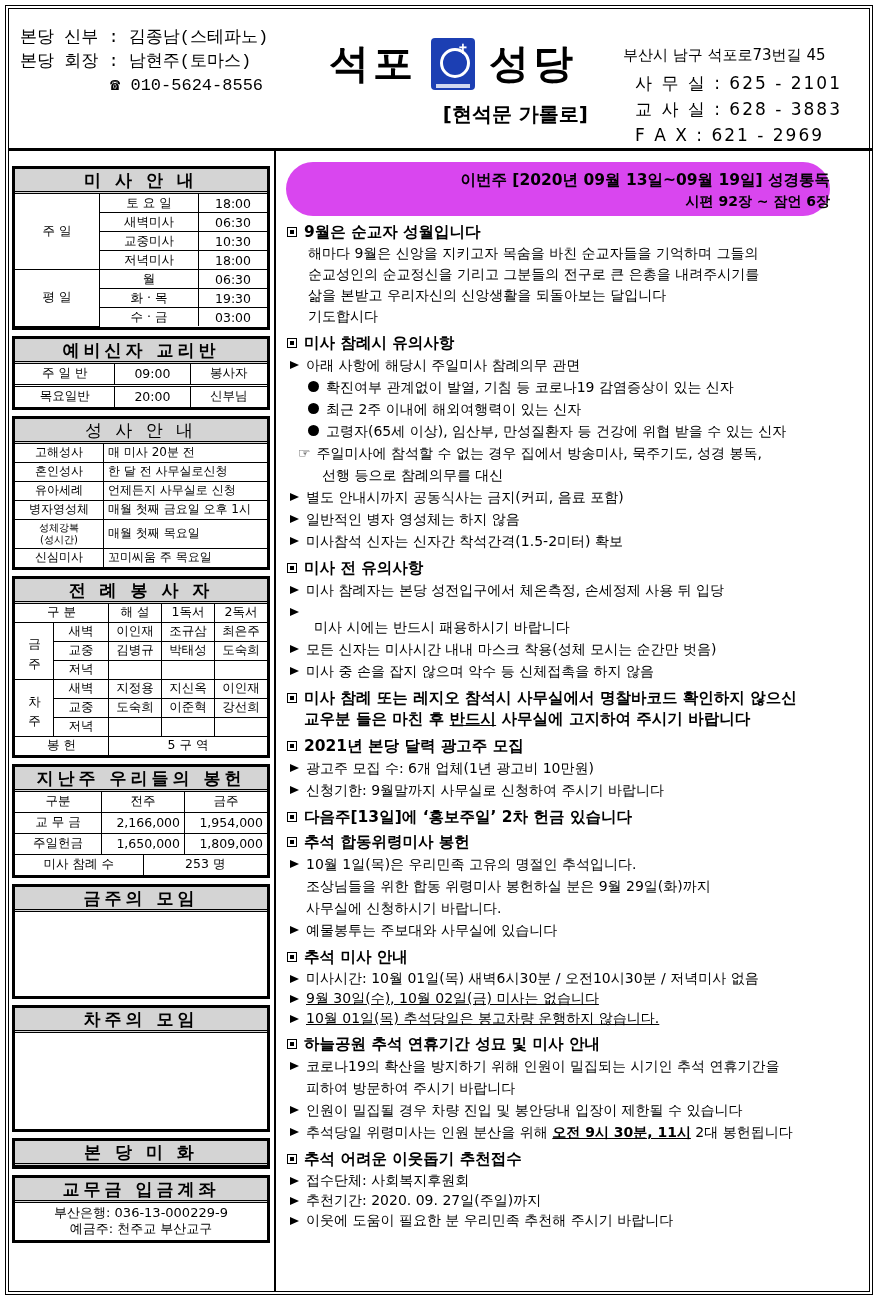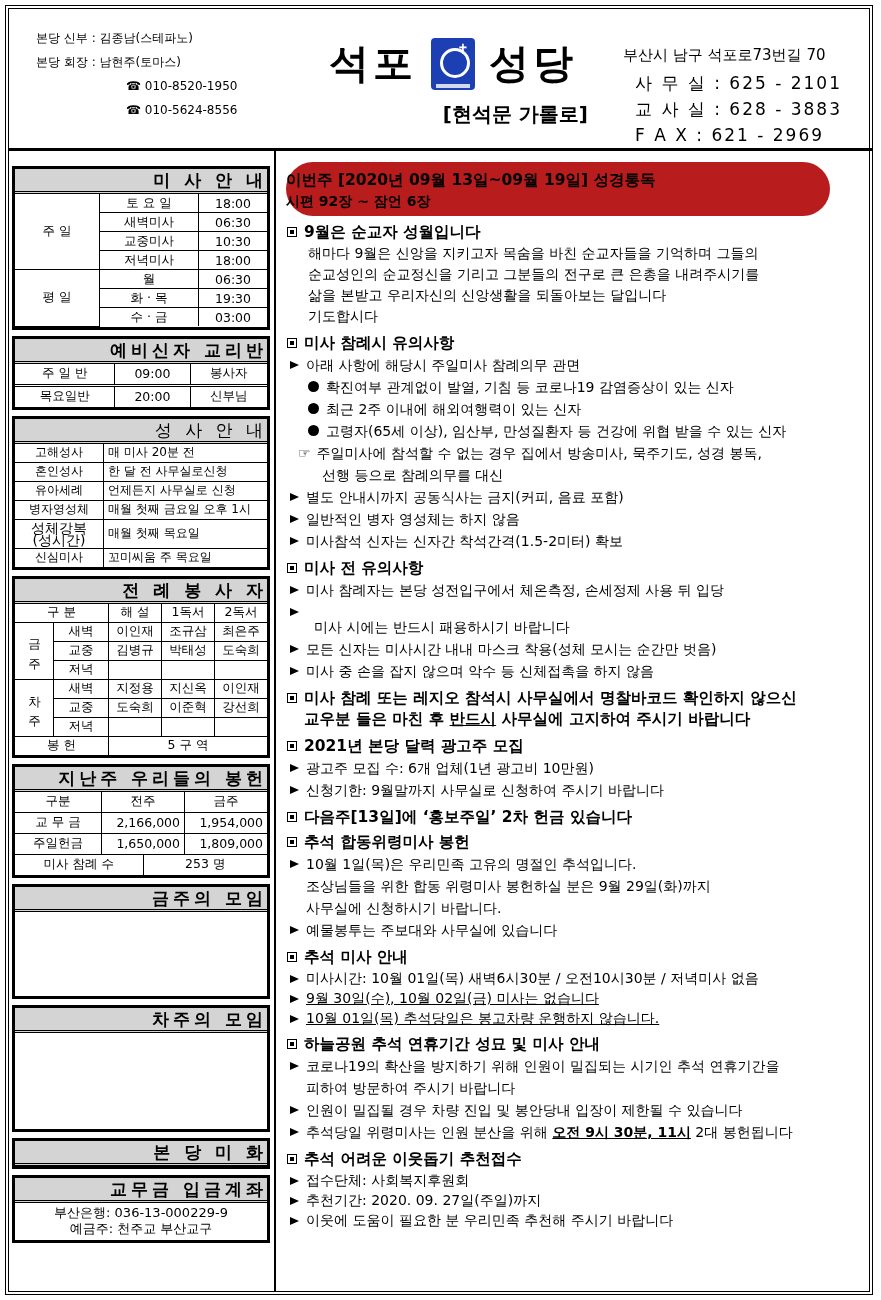--- a/index.html
+++ b/index.html
@@ -1,52 +1,52 @@
 <!DOCTYPE html>
 <html><head>
 <meta charset="utf-8">
 <style>
   html, body { margin:0; padding:0; background:#fff; }
   body { width:881px; height:1300px; position:relative; font-family:"DejaVu Sans","Liberation Sans",sans-serif; color:#000; overflow:hidden; }
   .frame { position:absolute; left:5px; top:5px; width:868px; height:1290px; border:3px double #000; border-width:4px; border-style:double; box-sizing:border-box; }
   .header { position:absolute; left:8px; top:8px; width:865px; height:140px; border-bottom:3px solid #000; }
-  .hdr-left { position:absolute; left:28px; top:18px; font-size:12px; line-height:24px; }
+  .hdr-left { position:absolute; left:12px; top:18px; font-size:17px; line-height:24px;font-family:Liberation Mono, monospace; }
   .hdr-left .row { white-space:nowrap; }
   .hdr-left .phone { padding-left:90px; }
   .hdr-center { position:absolute; left:310px; top:28px; width:270px; text-align:right; }
   .title-row { display:flex; align-items:center; justify-content:center; gap:14px; }
   .title-word { font-size:40px; font-weight:bold; letter-spacing:4px; font-family:"DejaVu Sans",sans-serif; }
   .logo { width:44px; height:52px; background:#1c3fb3; border-radius:4px; position:relative; }
   .logo .ring { position:absolute; left:9px; top:10px; width:24px; height:24px; border:3px solid #fff; border-radius:50%; }
   .logo .cross { position:absolute; right:6px; top:3px; color:#fff; font-weight:bold; font-size:14px; }
   .logo .cap { position:absolute; left:0; right:0; bottom:2px; height:4px; background:#fff; margin:0 5px; opacity:.8; }
   .subtitle { margin-top:10px; font-size:20px; font-weight:bold; }
   .hdr-right { position:absolute; left:615px; top:34px; font-size:15px; line-height:26px; }
   .hdr-right .addr { font-size:15px; margin-bottom:2px; }
   .hdr-right .tel { padding-left:12px; font-size:17px; letter-spacing:2px; }
   .divider-v { position:absolute; left:274px; top:148px; width:2px; height:1144px; background:#000; }
 
   .left-col { position:absolute; left:12px; top:166px; width:258px; }
   .box { border:3px solid #000; margin-bottom:6px; background:#fff; }
-  .box-title { background:#d4d4d4; text-align:right; font-weight:bold; font-size:17px; border-bottom:3px double #000; height:22px; line-height:22px; letter-spacing:4px; }
+  .box-title { background:#d4d4d4; text-align:center; font-weight:bold; font-size:17px; border-bottom:3px double #000; height:22px; line-height:22px; letter-spacing:4px; }
   table.grid { width:100%; border-collapse:collapse; font-size:12.5px; }
   table.grid td { border:1px solid #000; text-align:center; height:18px; padding:0 2px; }
   table.grid tr:first-child td { border-top:none; }
   table.grid td:first-child { border-left:none; }
   table.grid td:last-child { border-right:none; }
   table.grid tr:last-child td { border-bottom:none; }
   .left-al { text-align:left !important; padding-left:4px !important; }
   .right-al { text-align:right !important; padding-right:4px !important; }
   .meeting-body { height:84px; }
   .meeting-body2 { height:96px; }
   .flowers { font-size:13px; line-height:18px; padding:6px 8px; }
   .account { font-size:13px; line-height:16px; text-align:center; padding:2px 0 3px; }
 
   .right-col { position:absolute; left:284px; top:158px; width:580px; font-size:14px; }
-  .pill { margin:4px 0 0 2px; width:544px; height:54px; background:#b91c1c; border-radius:27px; text-align:left; font-weight:bold; }
+  .pill { margin:4px 0 0 2px; width:544px; height:54px; background:#d946ef; border-radius:27px; text-align:right; font-weight:bold; }
   .pill .l1 { font-size:15.5px; padding-top:8px; }
   .pill .l2 { font-size:14px; margin-top:2px; }
   .sec { margin-top:6px; }
   .sec-h { font-weight:bold; font-size:15.5px; line-height:21px; display:flex; align-items:flex-start; }
   .sq { display:inline-block; width:10px; height:10px; border:1.5px solid #000; box-sizing:border-box; position:relative; margin:5px 7px 0 3px; flex-shrink:0; }
   .sq::after { content:""; position:absolute; left:1.5px; top:1.5px; width:4px; height:4px; background:#000; }
   .para { padding-left:24px; line-height:21px; font-size:14px; }
   .item { line-height:22px; font-size:14px; padding-left:6px; display:flex; }
   .tri { display:inline-block; width:0; height:0; border-top:4px solid transparent; border-bottom:4px solid transparent; border-left:9px solid #000; margin:7px 7px 0 0; flex-shrink:0; }
   .dot { display:inline-block; width:11px; height:11px; border-radius:50%; background:#000; margin:5px 7px 0 18px; flex-shrink:0; }
@@ -57,37 +57,36 @@
 </style>
 </head>
 <body>
 
 <div class="frame"></div>
 
 <div class="header">
   <div class="hdr-left">
     <div class="row"><span>본당 신부 : </span><span>김종남(스테파노)</span></div>
     <div class="row"><span>본당 회장 : </span><span>남현주(토마스)</span></div>
-    <div class="row phone">☎ 010-8520-1950</div>
     <div class="row phone">☎ 010-5624-8556</div>
   </div>
   <div class="hdr-center">
     <div class="title-row">
       <span class="title-word">석포</span>
       <div class="logo">
         <div class="ring"></div>
           <div class="cross">✝</div>
           <div class="cap"></div>
       </div>
       <span class="title-word">성당</span>
     </div>
     <div class="subtitle">[현석문 가롤로]</div>
   </div>
   <div class="hdr-right">
-    <div class="addr">부산시 남구 석포로73번길 70</div>
+    <div class="addr">부산시 남구 석포로73번길 45</div>
     <div class="tel">사 무 실 :  625 - 2101</div>
     <div class="tel">교 사 실 :  628 - 3883</div>
     <div class="tel">F  A  X :  621 - 2969</div>
   </div>
 </div>
 
 <div class="divider-v"></div>
 
 <div class="left-col">
 
@@ -161,21 +160,21 @@
           </tr>
       <tr>
             <td style="height:16px">유아세례</td>
             <td class="left-al"> 언제든지 사무실로 신청</td>
           </tr>
       <tr>
             <td style="height:16px">병자영성체</td>
             <td class="left-al">매월  첫째 금요일 오후 1시</td>
           </tr>
       <tr>
-            <td style="height:28px;white-space:pre-line;line-height:12px;font-size:14px">성체강복
+            <td style="height:28px;white-space:pre-line;line-height:12px;font-size:10px">성체강복
 (성시간)</td>
             <td class="left-al">매월 첫째 목요일</td>
           </tr>
       <tr>
             <td style="height:16px">신심미사</td>
             <td class="left-al">꼬미씨움 주 목요일</td>
           </tr>
     </tbody>
       </table>
   </div>

